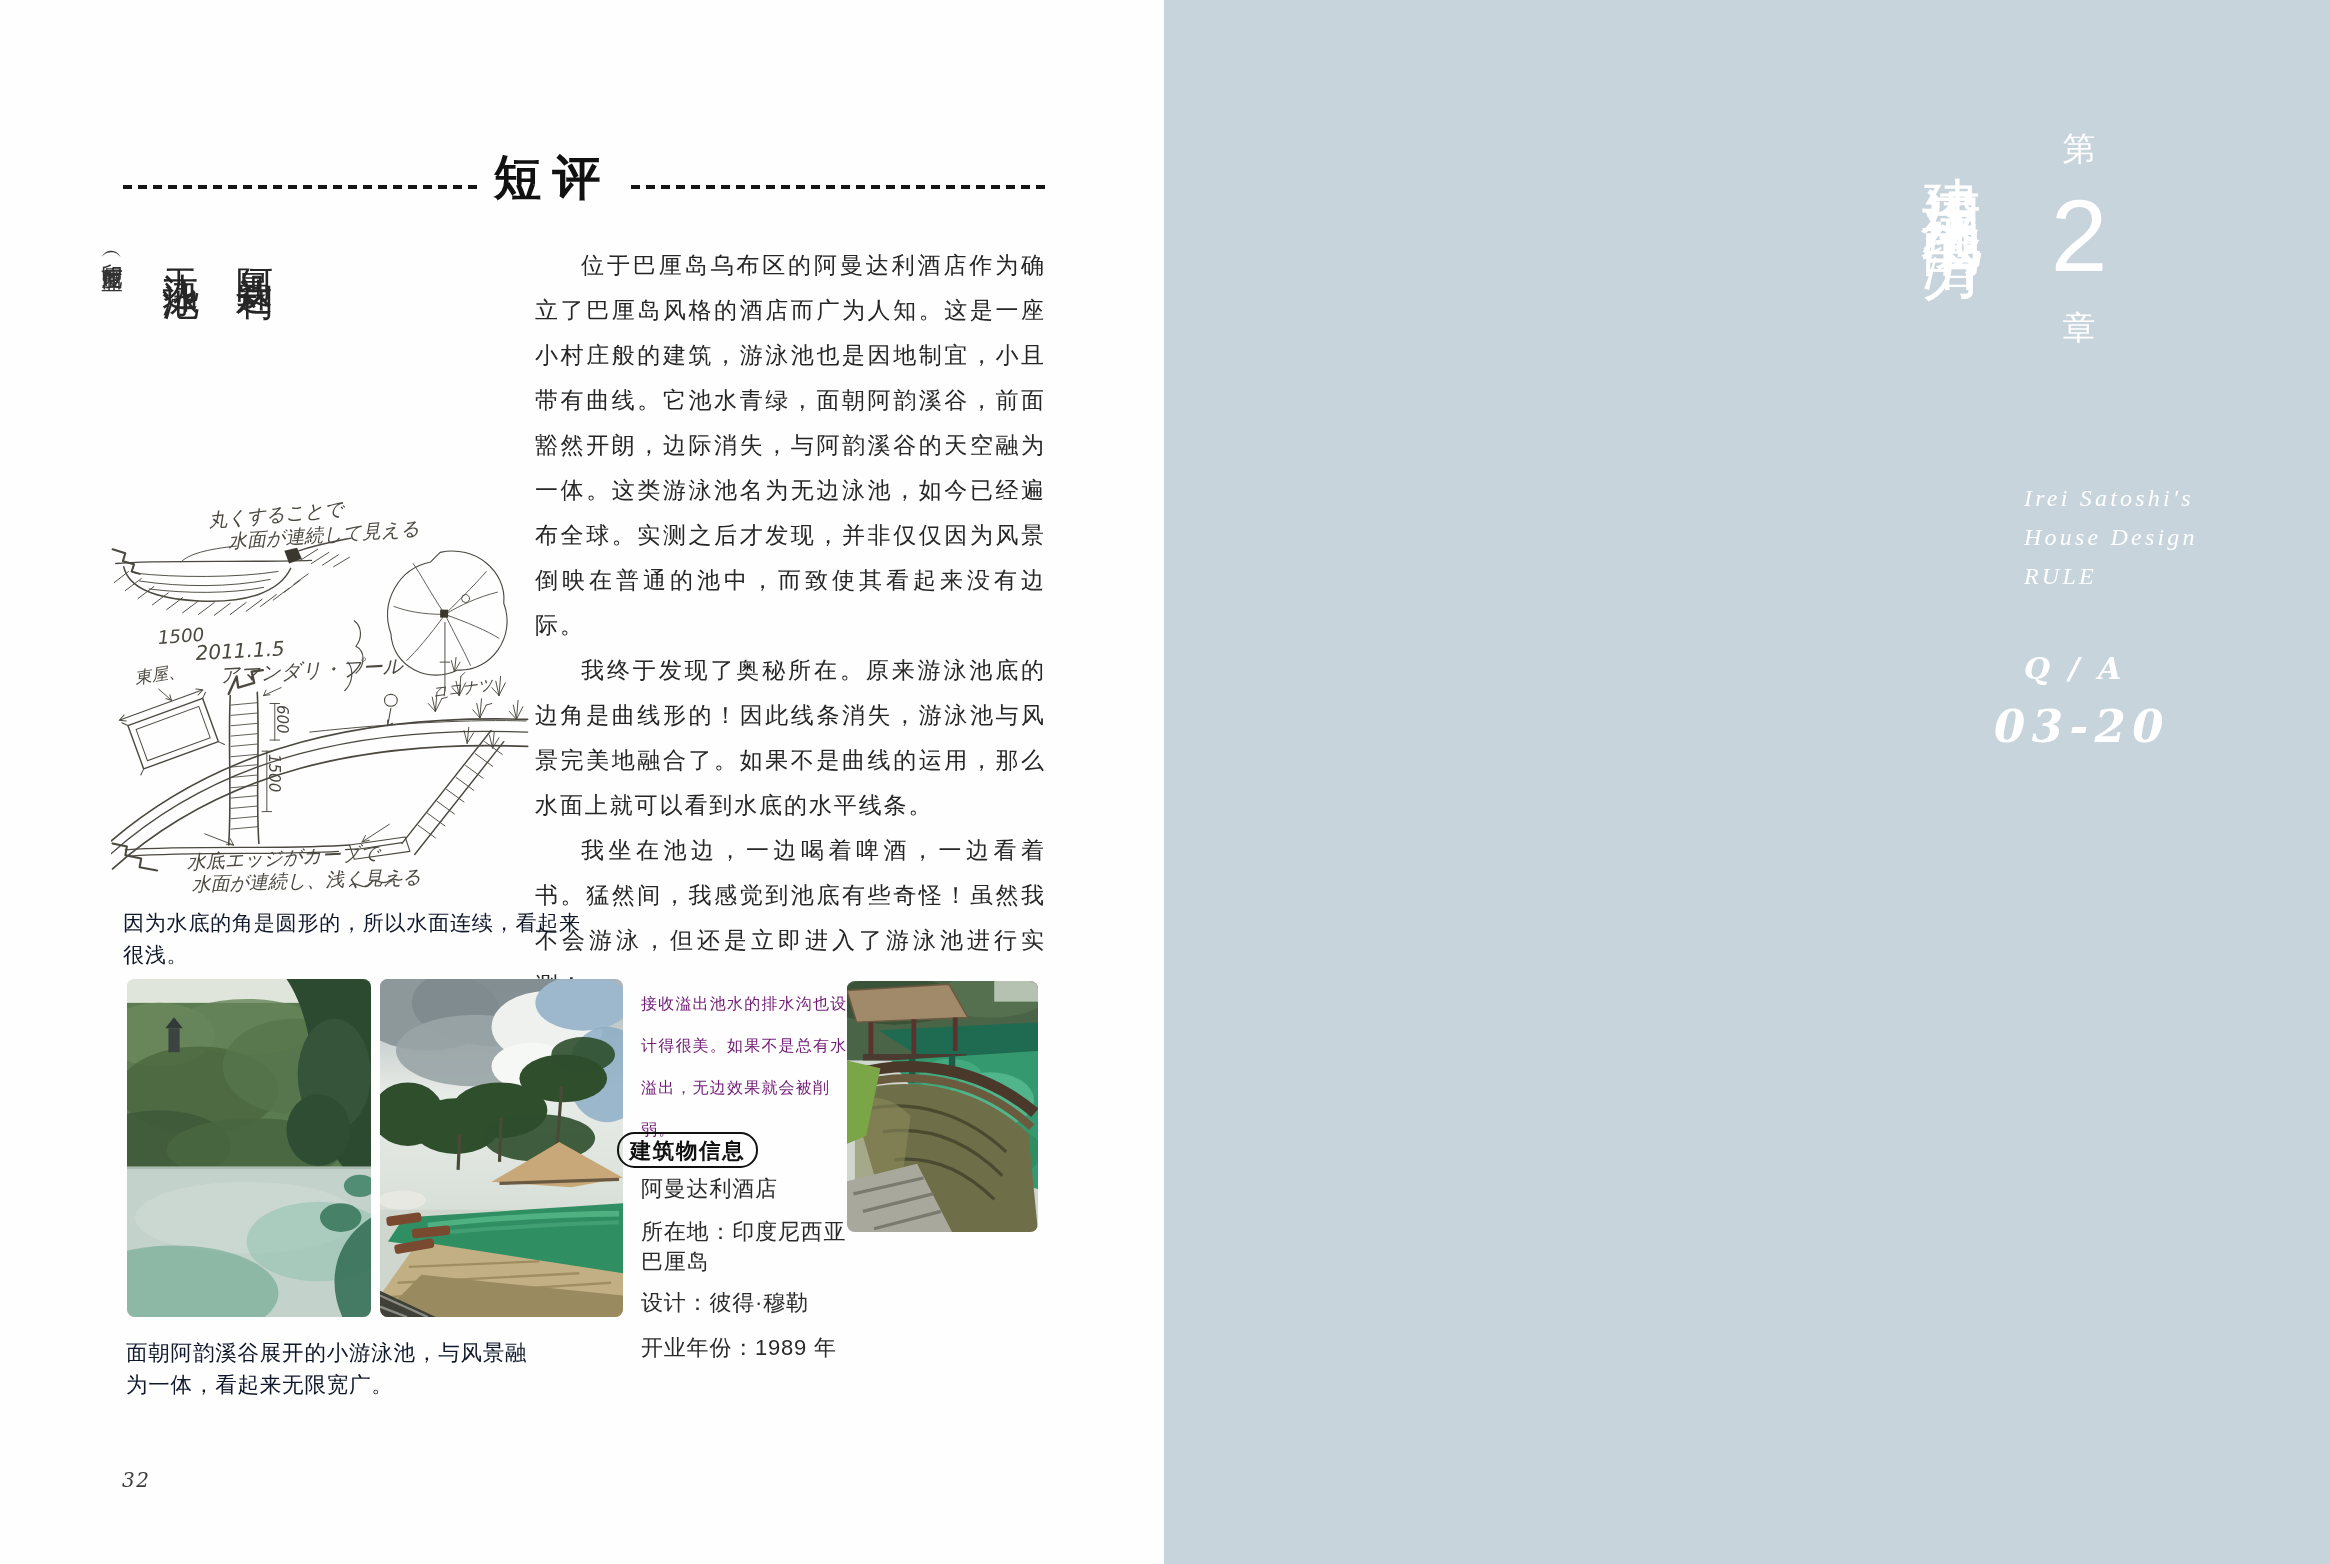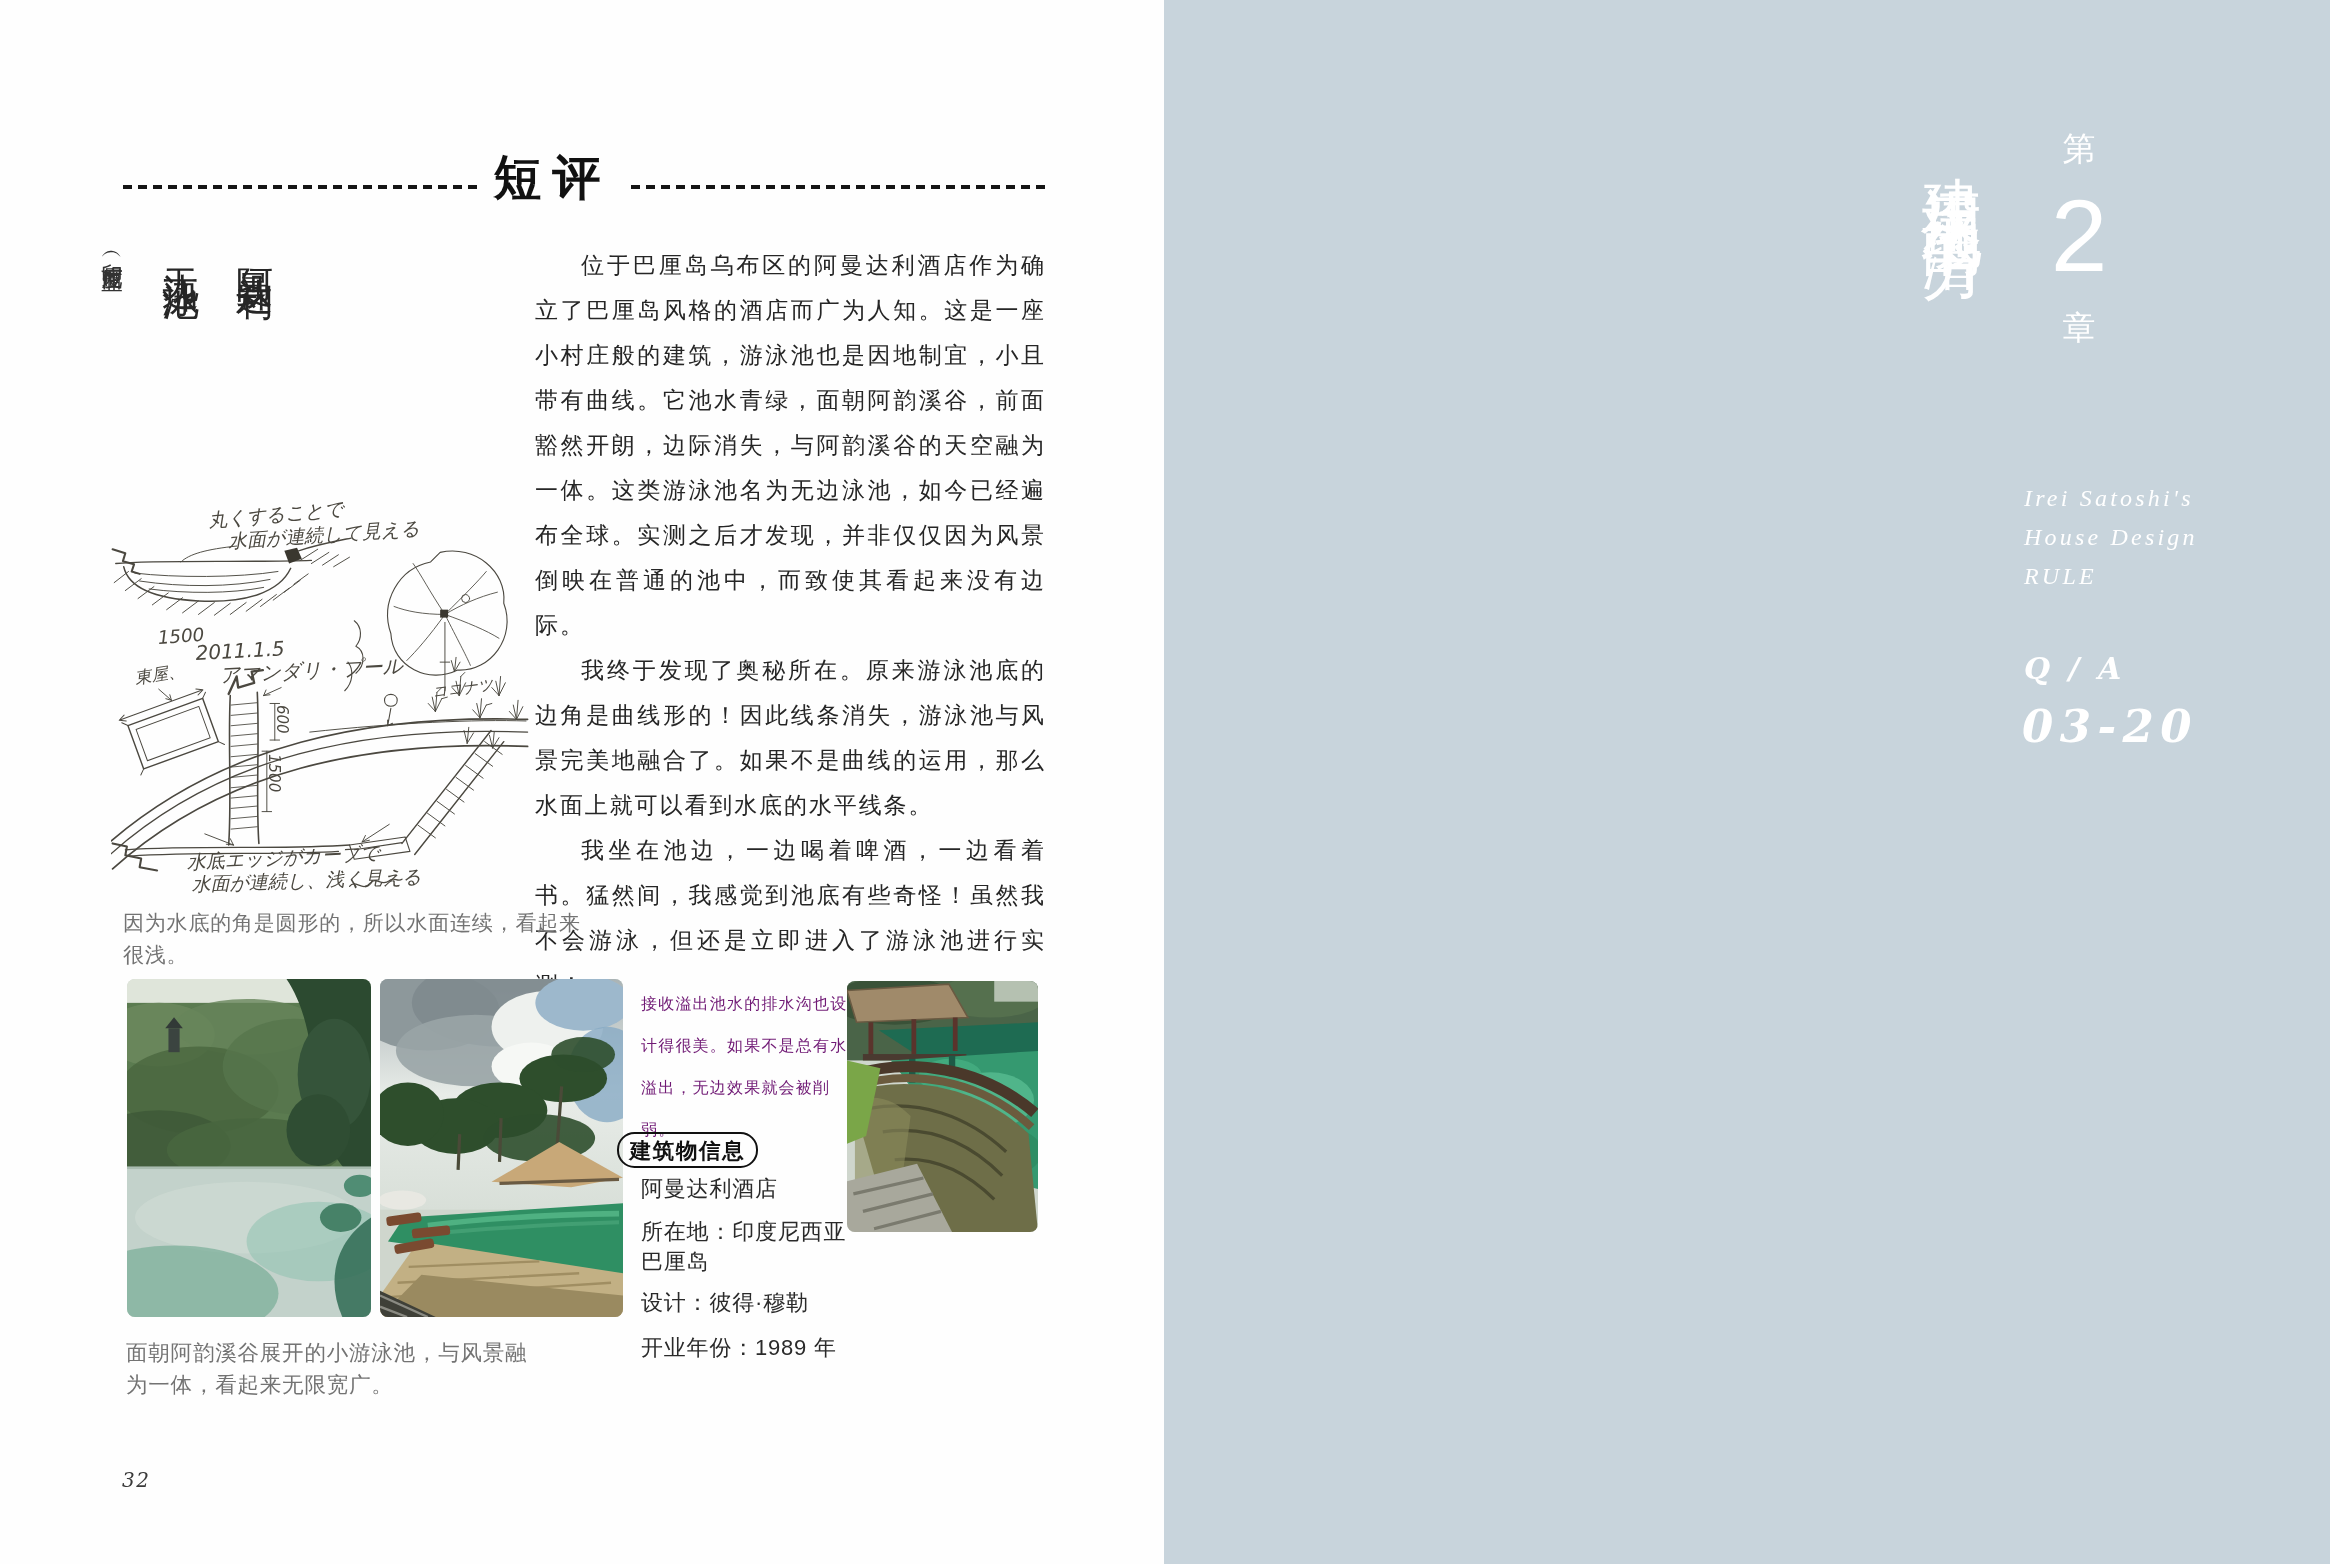--- a/index.html
+++ b/index.html
@@ -9,21 +9,21 @@
 
   
   .dash{height:4px;background:repeating-linear-gradient(90deg,#151515 0 8.8px,transparent 8.8px 15px);}
   .review-title{font-family:"Liberation Serif",serif;font-weight:bold;font-size:48px;color:#111;
                 letter-spacing:11px;white-space:nowrap;}
   .vtitle{writing-mode:vertical-rl;text-orientation:mixed;font-weight:300;color:#262626;
           font-size:37px;letter-spacing:4.8px;line-height:1;}
   .vtitle.small{font-size:21.5px;letter-spacing:2.4px;color:#333;}
   .bodytext{width:511px;font-size:23px;line-height:45px;text-align:justify;color:#262626;letter-spacing:1.9px;}
   .bodytext p{margin:0;text-indent:2em;}
-  .caption{font-size:21px;line-height:32px;color:#737373;letter-spacing:0.8px;}
+  .caption{font-size:21px;line-height:32px;color:#0f172a;letter-spacing:0.8px;}
   .sidecap{font-size:16px;line-height:42px;color:#701a75;letter-spacing:1.2px;}
   .badge{width:137px;height:32px;border:2.4px solid #111;border-radius:17.5px;display:flex;
          align-items:center;justify-content:center;font-size:21.5px;font-weight:bold;color:#111;letter-spacing:1.6px;}
   .infoline{font-size:22px;color:#2a2a2a;letter-spacing:0.8px;white-space:nowrap;}
   .pagenum{font-family:"DejaVu Serif",serif;font-style:italic;font-size:20px;color:#3a3a3a;letter-spacing:1.6px;}
   .photo{overflow:hidden;border-radius:8px;background:#cfd6cd;}
   .photo svg{display:block;width:100%;height:100%;}
 
   
   #sketch{width:419px;height:393px;}
@@ -278,17 +278,17 @@
       <div class="chapter-cjk">章</div>
     </div>
 
     <div class="abs panel-sub" style="left:860px;top:479px;">
       <div>Irei Satoshi's</div>
       <div>House Design</div>
       <div>RULE</div>
     </div>
 
     <div class="abs panel-qa" style="left:860px;top:651px;">Q / A</div>
-    <div class="abs panel-range" style="left:858px;top:700px;">03-20</div>
+    <div class="abs panel-range" style="left:830px;top:700px;">03-20</div>
   </div>
 
 </div>
 
 
 </body></html>

